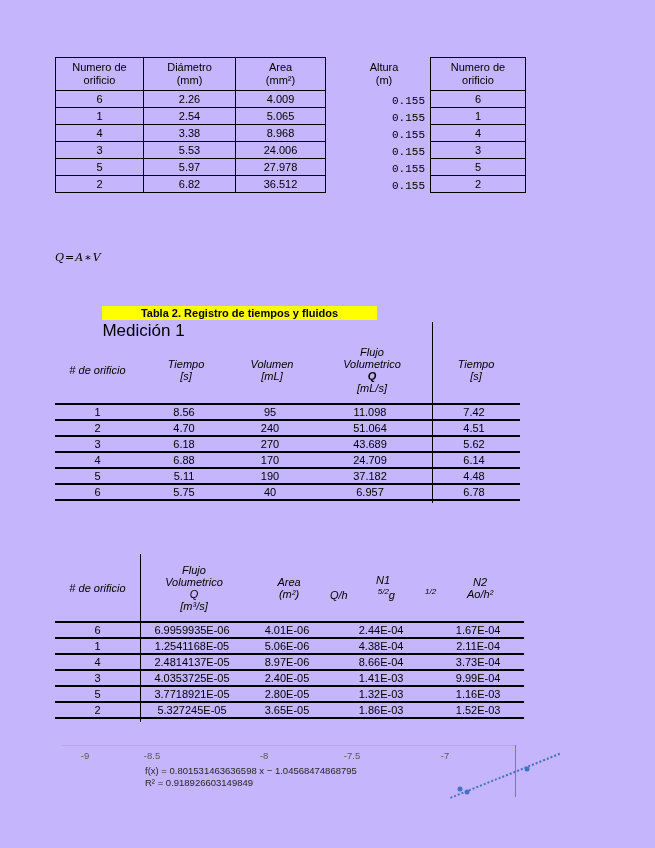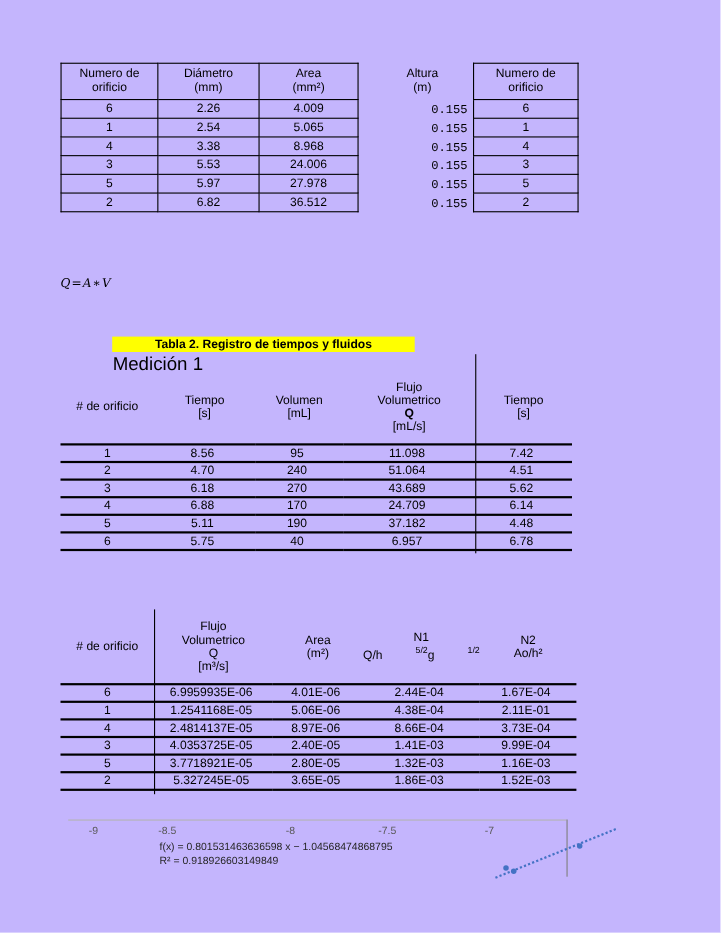--- a/index.html
+++ b/index.html
@@ -33,21 +33,21 @@
     position:absolute; height:14px; line-height:14px; background:#ffff00;
     text-align:center; font-size:11px; font-weight:bold;
   }
   .t2title { left:66px; top:306px; width:275px;margin-left:36px; }
   .t3title { left:55px; top:538px; width:407px; }
   .medicion { position:absolute; left:55px; top:321px; width:177px; text-align:center; font-size:17px; }
 
   .datatbl { position:absolute; font-size:11px; }
   .datatbl th {
     font-weight:normal; text-align:center; vertical-align:middle; line-height:12px;
-    height:68px; border-bottom:2px solid #000;
+    height:68px; border-bottom:2px solid #000;font-style:italic;
   }
   .datatbl td { height:14px; line-height:14px; border-bottom:2px solid #000; }
   .datatbl td:first-child { text-align:center; }
   .datatbl td:nth-child(n+2) { text-align:center; padding-right:4px; }
   .t2 { left:55px; top:336px; }
   .t3 { left:55px; top:554px; }
   .bold { font-weight:bold; }
   sup { font-size:8px;margin-left:30px; }
 
   .vline { position:absolute; width:1px; background:#000; }
@@ -294,21 +294,21 @@
           <td>6.9959935E-06</td>
           <td>4.01E-06</td>
           <td>2.44E-04</td>
           <td>1.67E-04</td>
         </tr>
         <tr>
           <td>1</td>
           <td>1.2541168E-05</td>
           <td>5.06E-06</td>
           <td>4.38E-04</td>
-          <td>2.11E-01</td>
+          <td>2.11E-04</td>
         </tr>
         <tr>
           <td>4</td>
           <td>2.4814137E-05</td>
           <td>8.97E-06</td>
           <td>8.66E-04</td>
           <td>3.73E-04</td>
         </tr>
         <tr>
           <td>3</td>

